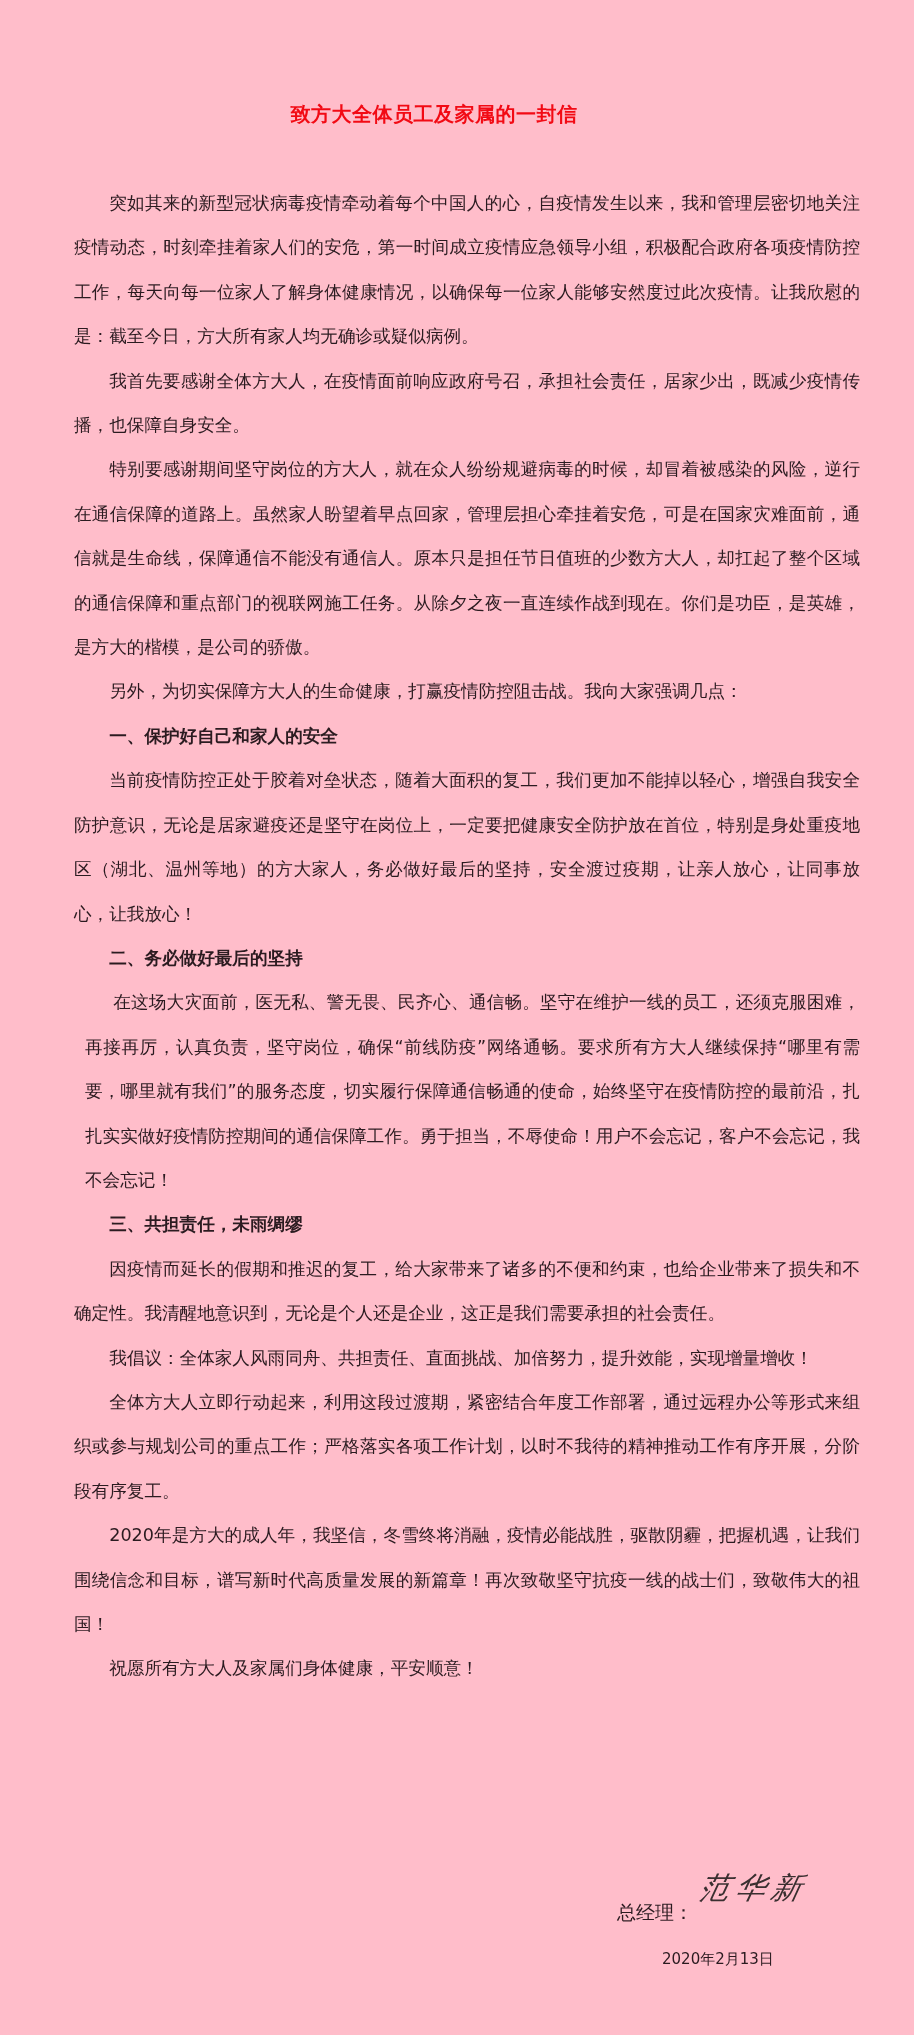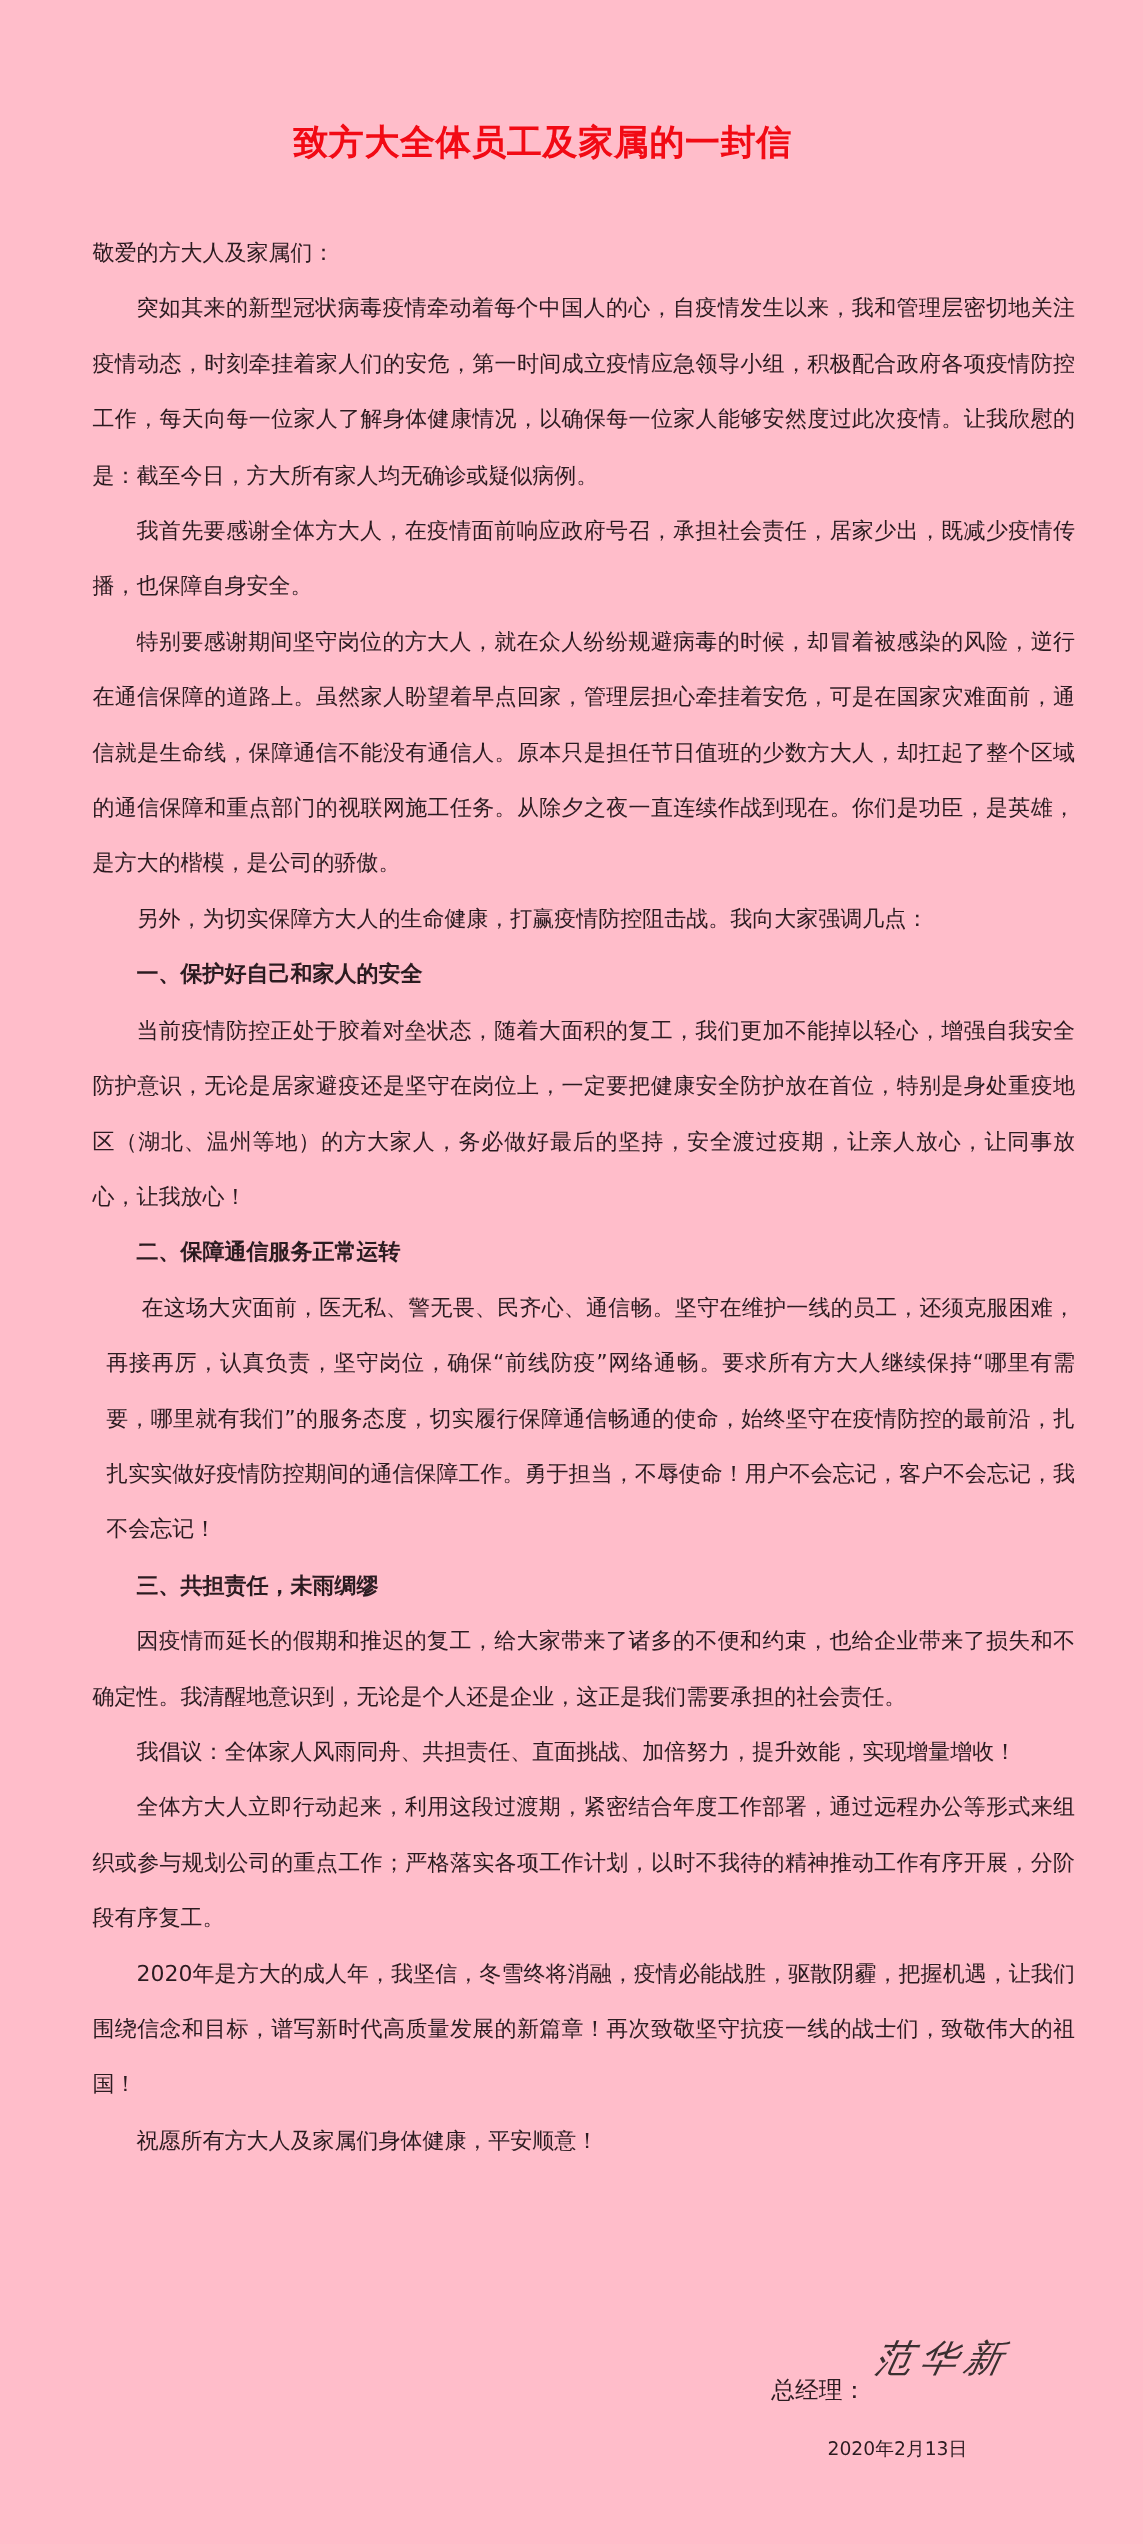--- a/index.html
+++ b/index.html
@@ -14,21 +14,21 @@
       overflow: hidden;
       font-family: "DejaVu Sans", "Liberation Sans", sans-serif;
       color: #2b1b20;
     }
     .title {
       position: absolute;
       left: 0;
       top: 92px;
       width: 868px;
       text-align: center;
-      font-size: 28px;
+      font-size: 20px;
       font-weight: bold;
       color: #F20A14;
       letter-spacing: 0.5px;
       line-height: 44px;
     }
     .letter {
       position: absolute;
       left: 74px;
       top: 181px;
       width: 786px;
@@ -77,30 +77,29 @@
       font-size: 15px;
       line-height: 28px;
     }
   </style>
 </head>
 <body>
 
 <div class="title">致方大全体员工及家属的一封信</div>
 
 <div class="letter">
-  <p>敬爱的方大人及家属们：</p>
   <p class="indent">突如其来的新型冠状病毒疫情牵动着每个中国人的心，自疫情发生以来，我和管理层密切地关注疫情动态，时刻牵挂着家人们的安危，第一时间成立疫情应急领导小组，积极配合政府各项疫情防控工作，每天向每一位家人了解身体健康情况，以确保每一位家人能够安然度过此次疫情。让我欣慰的是：截至今日，方大所有家人均无确诊或疑似病例。</p>
   <p class="indent">我首先要感谢全体方大人，在疫情面前响应政府号召，承担社会责任，居家少出，既减少疫情传播，也保障自身安全。</p>
   <p class="indent">特别要感谢期间坚守岗位的方大人，就在众人纷纷规避病毒的时候，却冒着被感染的风险，逆行在通信保障的道路上。虽然家人盼望着早点回家，管理层担心牵挂着安危，可是在国家灾难面前，通信就是生命线，保障通信不能没有通信人。原本只是担任节日值班的少数方大人，却扛起了整个区域的通信保障和重点部门的视联网施工任务。从除夕之夜一直连续作战到现在。你们是功臣，是英雄，是方大的楷模，是公司的骄傲。</p>
   <p class="indent">另外，为切实保障方大人的生命健康，打赢疫情防控阻击战。我向大家强调几点：</p>
 
   <p class="heading">一、保护好自己和家人的安全</p>
   <p class="indent">当前疫情防控正处于胶着对垒状态，随着大面积的复工，我们更加不能掉以轻心，增强自我安全防护意识，无论是居家避疫还是坚守在岗位上，一定要把健康安全防护放在首位，特别是身处重疫地区（湖北、温州等地）的方大家人，务必做好最后的坚持，安全渡过疫期，让亲人放心，让同事放心，让我放心！</p>
 
-  <p class="heading">二、保障通信服务正常运转</p>
+  <p class="heading">二、务必做好最后的坚持</p>
   <p class="shift">在这场大灾面前，医无私、警无畏、民齐心、通信畅。坚守在维护一线的员工，还须克服困难，再接再厉，认真负责，坚守岗位，确保“前线防疫”网络通畅。要求所有方大人继续保持“哪里有需要，哪里就有我们”的服务态度，切实履行保障通信畅通的使命，始终坚守在疫情防控的最前沿，扎扎实实做好疫情防控期间的通信保障工作。勇于担当，不辱使命！用户不会忘记，客户不会忘记，我不会忘记！</p>
 
   <p class="heading">三、共担责任，未雨绸缪</p>
   <p class="indent">因疫情而延长的假期和推迟的复工，给大家带来了诸多的不便和约束，也给企业带来了损失和不确定性。我清醒地意识到，无论是个人还是企业，这正是我们需要承担的社会责任。</p>
   <p class="indent">我倡议：全体家人风雨同舟、共担责任、直面挑战、加倍努力，提升效能，实现增量增收！</p>
   <p class="indent">全体方大人立即行动起来，利用这段过渡期，紧密结合年度工作部署，通过远程办公等形式来组织或参与规划公司的重点工作；严格落实各项工作计划，以时不我待的精神推动工作有序开展，分阶段有序复工。</p>
   <p class="indent">2020年是方大的成人年，我坚信，冬雪终将消融，疫情必能战胜，驱散阴霾，把握机遇，让我们围绕信念和目标，谱写新时代高质量发展的新篇章！再次致敬坚守抗疫一线的战士们，致敬伟大的祖国！</p>
   <p class="indent">祝愿所有方大人及家属们身体健康，平安顺意！</p>
 </div>
 

